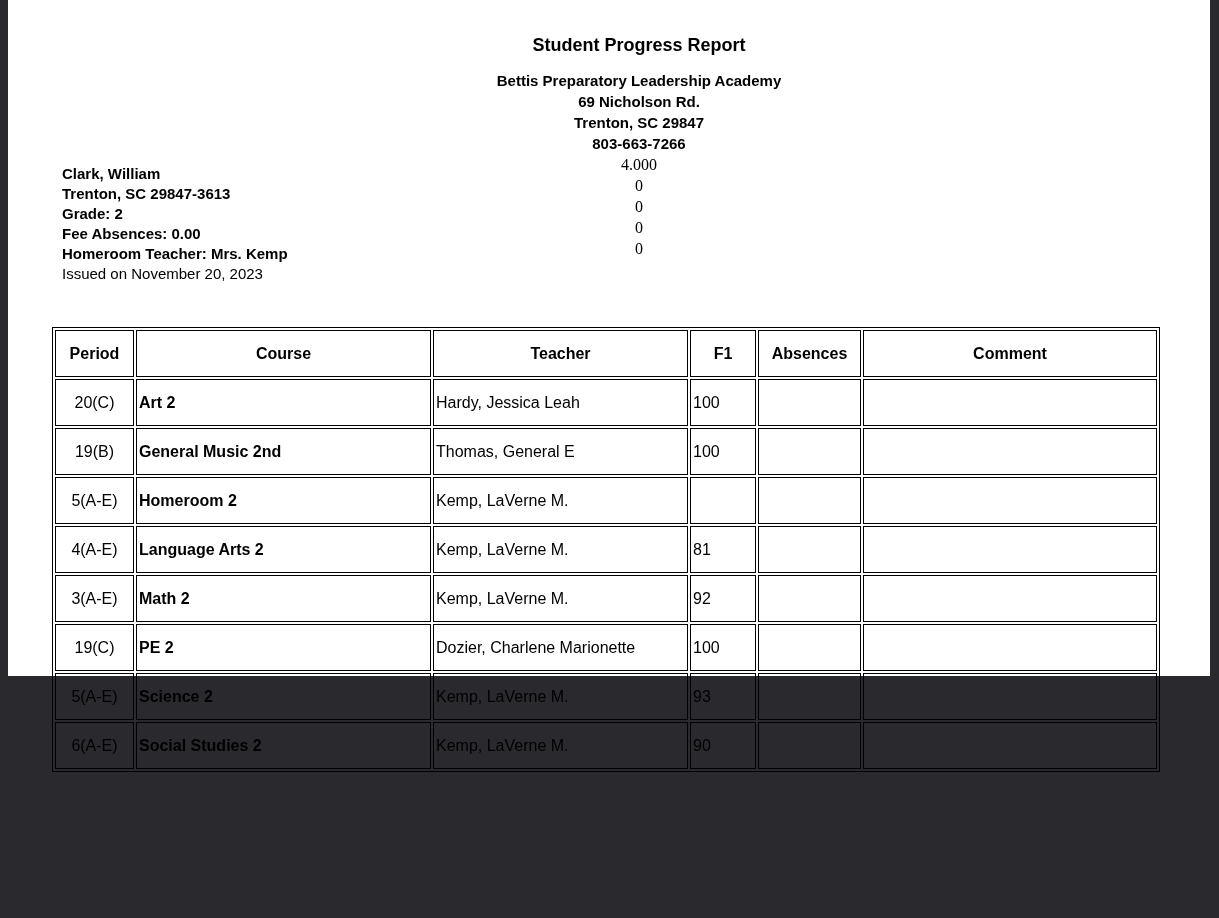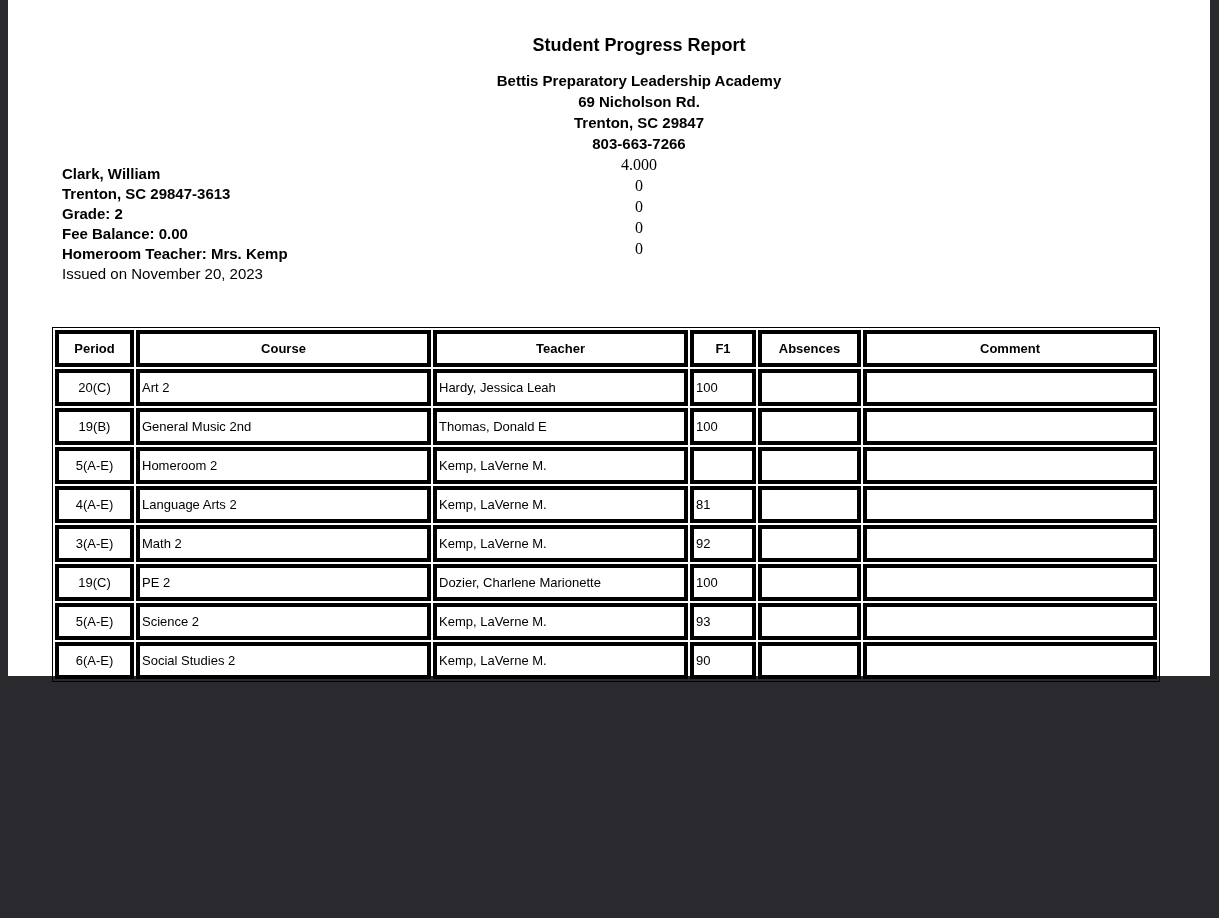--- a/index.html
+++ b/index.html
@@ -68,34 +68,34 @@
     left: 44px;
     top: 327px;
     width: 1108px;
     border: 1px solid #000;
     border-collapse: separate;
     border-spacing: 2px;
     table-layout: fixed;
   }
   table.progress th,
   table.progress td {
-    border: 4px solid #000000;
+    border: 1px solid #000000;
     height: 21px;
-    font-size: 13px;
-    padding: 4px 2px;
+    font-size: 16px;
+    padding: 12px 2px;
     vertical-align: middle;
     overflow: hidden;
     white-space: nowrap;
   }
   table.progress th {
     font-weight: bold;
     text-align: center;
   }
   td.c-period { text-align: center; }
-  td.c-course { text-align: left; padding-left: 22px; }
+  td.c-course { text-align: left; padding-left: 22px; font-weight: bold; }
   td.c-teacher { text-align: left; padding-left: 14px; }
   td.c-f1 { text-align: left; }
   td.c-absences { text-align: left; }
   td.c-comment { text-align: left; }
 </style>
 </head>
 <body>
 
 <div class="page">
 
@@ -113,21 +113,21 @@
       <div>0</div>
       <div>0</div>
       <div>0</div>
     </div>
   </div>
 
   <div class="student-block">
     <div>Clark, William</div>
     <div>Trenton, SC 29847-3613</div>
     <div>Grade: 2</div>
-    <div>Fee Balance: 0.00</div>
+    <div>Fee Absences: 0.00</div>
     <div>Homeroom Teacher: Mrs. Kemp</div>
     <div class="regular">Issued on November 20, 2023</div>
   </div>
 
   <table class="progress">
     <colgroup>
       <col style="width:79px">
       <col style="width:295px">
       <col style="width:255px">
       <col style="width:66px">
@@ -149,21 +149,21 @@
           <td class="c-period">20(C)</td>
           <td class="c-course">Art 2</td>
           <td class="c-teacher">Hardy, Jessica Leah</td>
           <td class="c-f1">100</td>
           <td class="c-absences"></td>
           <td class="c-comment"></td>
         </tr>
         <tr>
           <td class="c-period">19(B)</td>
           <td class="c-course">General Music 2nd</td>
-          <td class="c-teacher">Thomas, Donald E</td>
+          <td class="c-teacher">Thomas, General E</td>
           <td class="c-f1">100</td>
           <td class="c-absences"></td>
           <td class="c-comment"></td>
         </tr>
         <tr>
           <td class="c-period">5(A-E)</td>
           <td class="c-course">Homeroom 2</td>
           <td class="c-teacher">Kemp, LaVerne M.</td>
           <td class="c-f1"></td>
           <td class="c-absences"></td>

